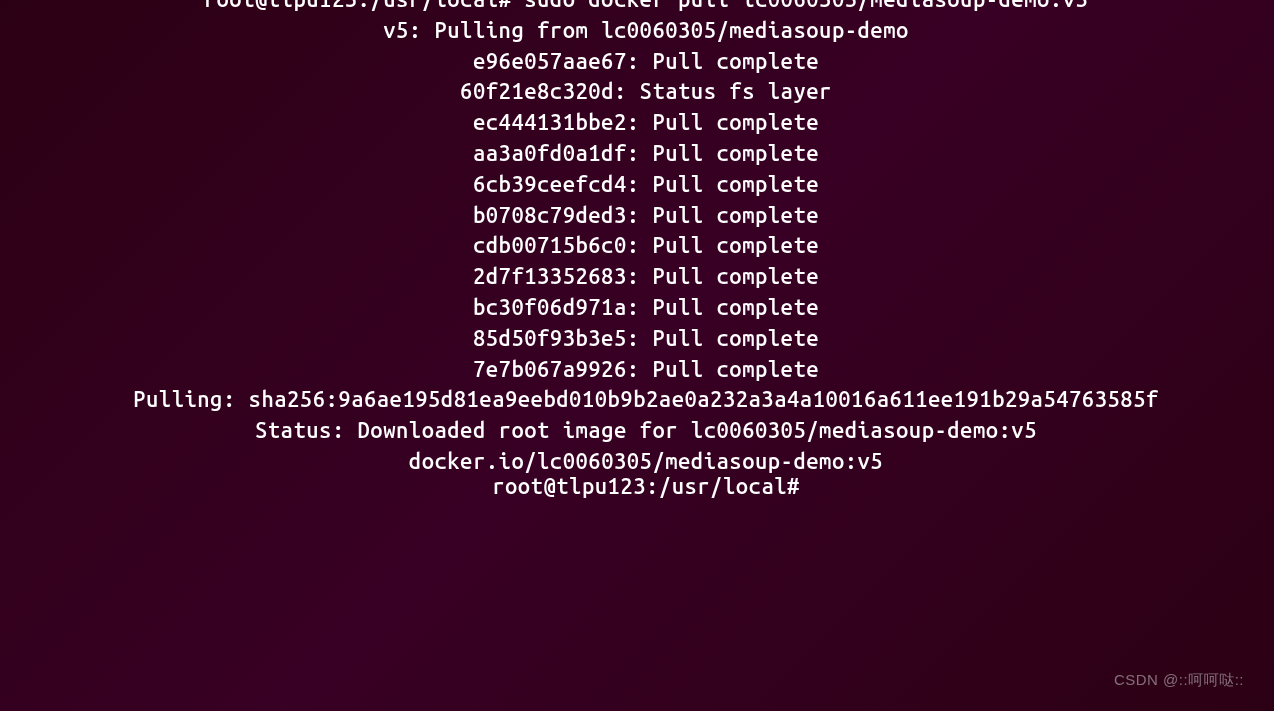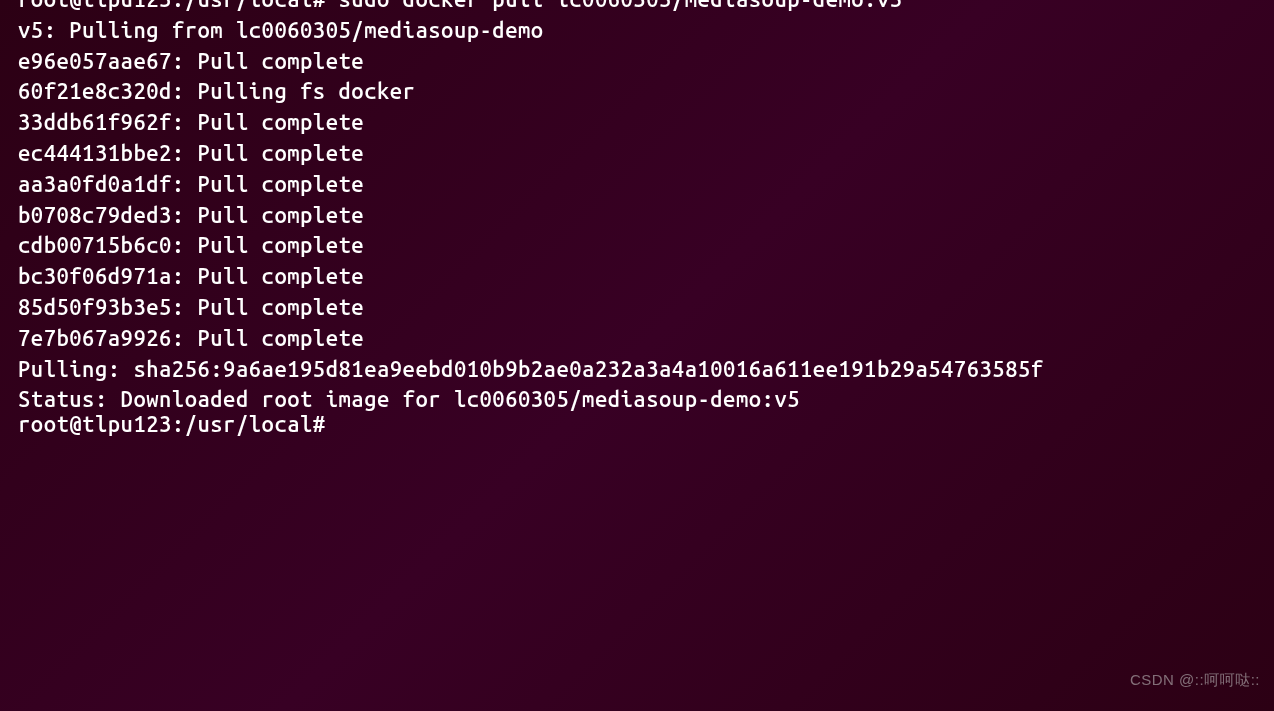--- a/index.html
+++ b/index.html
@@ -22,57 +22,60 @@
       line-height: 30.8px;
       letter-spacing: 0.5px;
     }
     .terminal-window {
       width: 100%;
       height: 100%;
     }
     .terminal-line {
       white-space: pre;
       font-family: inherit;
+      text-align: center;
     }
     .prompt {
       color: #ffffff;
     }
     .output {
       color: #ffffff;
     }
     .watermark {
       position: absolute;
       bottom: 15px;
-      right: 14px;
+      right: 30px;
       color: rgba(200, 200, 200, 0.55);
       font-family: sans-serif;
       font-size: 15px;
       font-weight: normal;
       letter-spacing: 0.5px;
     }
     .top-cut {
       margin-top: -16px;
     }
   </style>
 </head>
 <body>
 
 <div class="terminal-window">
   <div class="terminal-line top-cut"><span class="prompt">root@tlpu123:/usr/local# sudo docker pull lc0060305/mediasoup-demo:v5</span></div>
   <div class="terminal-line output">v5: Pulling from lc0060305/mediasoup-demo</div>
   <div id="layers-container">
       <div class="terminal-line output">e96e057aae67: Pull complete</div>
-      <div class="terminal-line output">60f21e8c320d: Pulling fs docker</div>
-      <div class="terminal-line output">33ddb61f962f: Pull complete</div>
+      <div class="terminal-line output">60f21e8c320d: Status fs layer</div>
       <div class="terminal-line output">ec444131bbe2: Pull complete</div>
       <div class="terminal-line output">aa3a0fd0a1df: Pull complete</div>
+      <div class="terminal-line output">6cb39ceefcd4: Pull complete</div>
       <div class="terminal-line output">b0708c79ded3: Pull complete</div>
       <div class="terminal-line output">cdb00715b6c0: Pull complete</div>
+      <div class="terminal-line output">2d7f13352683: Pull complete</div>
       <div class="terminal-line output">bc30f06d971a: Pull complete</div>
       <div class="terminal-line output">85d50f93b3e5: Pull complete</div>
       <div class="terminal-line output">7e7b067a9926: Pull complete</div>
     </div>
   <div class="terminal-line output">Pulling: sha256:9a6ae195d81ea9eebd010b9b2ae0a232a3a4a10016a611ee191b29a54763585f</div>
   <div class="terminal-line output">Status: Downloaded root image for lc0060305/mediasoup-demo:v5</div>
+  <div class="terminal-line output">docker.io/lc0060305/mediasoup-demo:v5</div>
   <div class="terminal-line" style="margin-top:-6px"><span class="prompt">root@tlpu123:/usr/local#</span></div>
 </div>
 
 <div class="watermark">CSDN @::呵呵哒::</div>
 
 </body></html>

